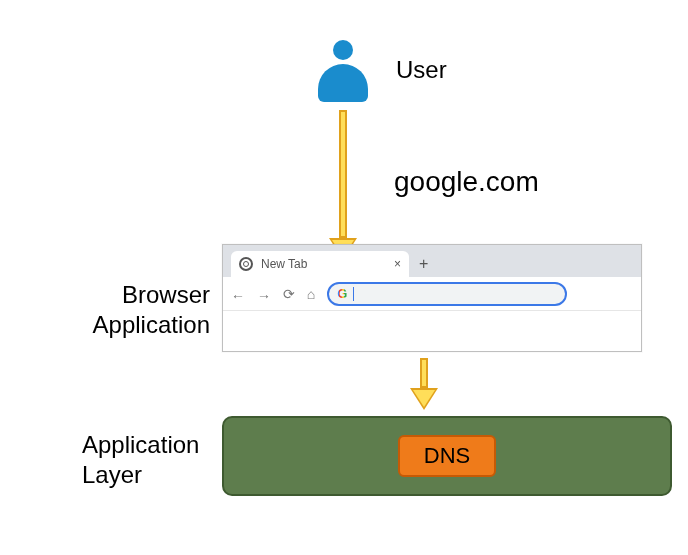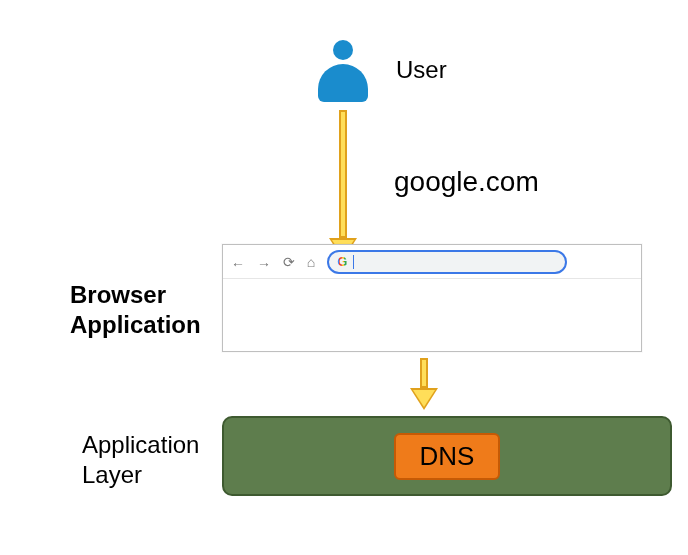--- a/index.html
+++ b/index.html
@@ -6,21 +6,21 @@
   body {
     margin: 0;
     width: 688px;
     height: 555px;
     position: relative;
     font-family: "Segoe UI", Arial, sans-serif;
     background: #fff;
   }
   .abs { position: absolute; }
   .label { font-size: 24px; color: #000; }
-  .label-right { text-align: left; font-weight: bold; }
+  .label-right { text-align: right; }
   
   .user-icon { width: 50px; height: 62px; }
   .user-head {
     position: absolute; top: 0; left: 50%; transform: translateX(-50%);
     width: 20px; height: 20px; background: #1a8ccd; border-radius: 50%;
   }
   .user-body {
     position: absolute; bottom: 0; left: 0;
     width: 50px; height: 38px;
     background: #1a8ccd;
@@ -118,41 +118,49 @@
     background: #5e7d4d;
     border: 2px solid #3e5a30;
     border-radius: 10px;
     display: flex; align-items: center; justify-content: center;
   }
   .dns-box {
     background: #ef7b1a;
     border: 2px solid #c65a05;
     border-radius: 6px;
     padding: 6px 24px;
-    font-size: 26px;
+    font-size: 22px;
     color: #000;
   }
 </style>
 </head>
 <body>
 
 <div class="abs user-icon" style="left:318px; top:40px;">
   <div class="user-head"></div>
   <div class="user-body"></div>
 </div>
 <div class="abs label" style="left:396px; top:56px;">User</div>
 
 <div class="abs arrow-shaft" style="left:339px; top:110px; height:128px;"></div>
 <div class="abs arrow-head" style="left:329px; top:238px;"></div>
 <div class="abs label" style="left:394px; top:166px; font-size:28px;">google.com</div>
 
 <div class="abs label label-right" style="left:70px; top:280px; width:140px; white-space:pre-line; line-height:1.25;">Browser
 Application</div>
 
 <div class="abs browser-window" style="left:222px; top:244px;">
+  <div class="tab-strip">
+    <div class="tab">
+      <span class="favicon"></span>
+      <span>New Tab</span>
+      <span class="close">×</span>
+    </div>
+    <div class="new-tab-btn">+</div>
+  </div>
   <div class="toolbar">
     <span class="nav-ico">←</span>
     <span class="nav-ico">→</span>
     <span class="nav-ico">⟳</span>
     <span class="nav-ico">⌂</span>
     <div class="omnibox">
       <span class="g-logo">G</span>
       <span class="cursor"></span>
       <span></span>
     </div>

